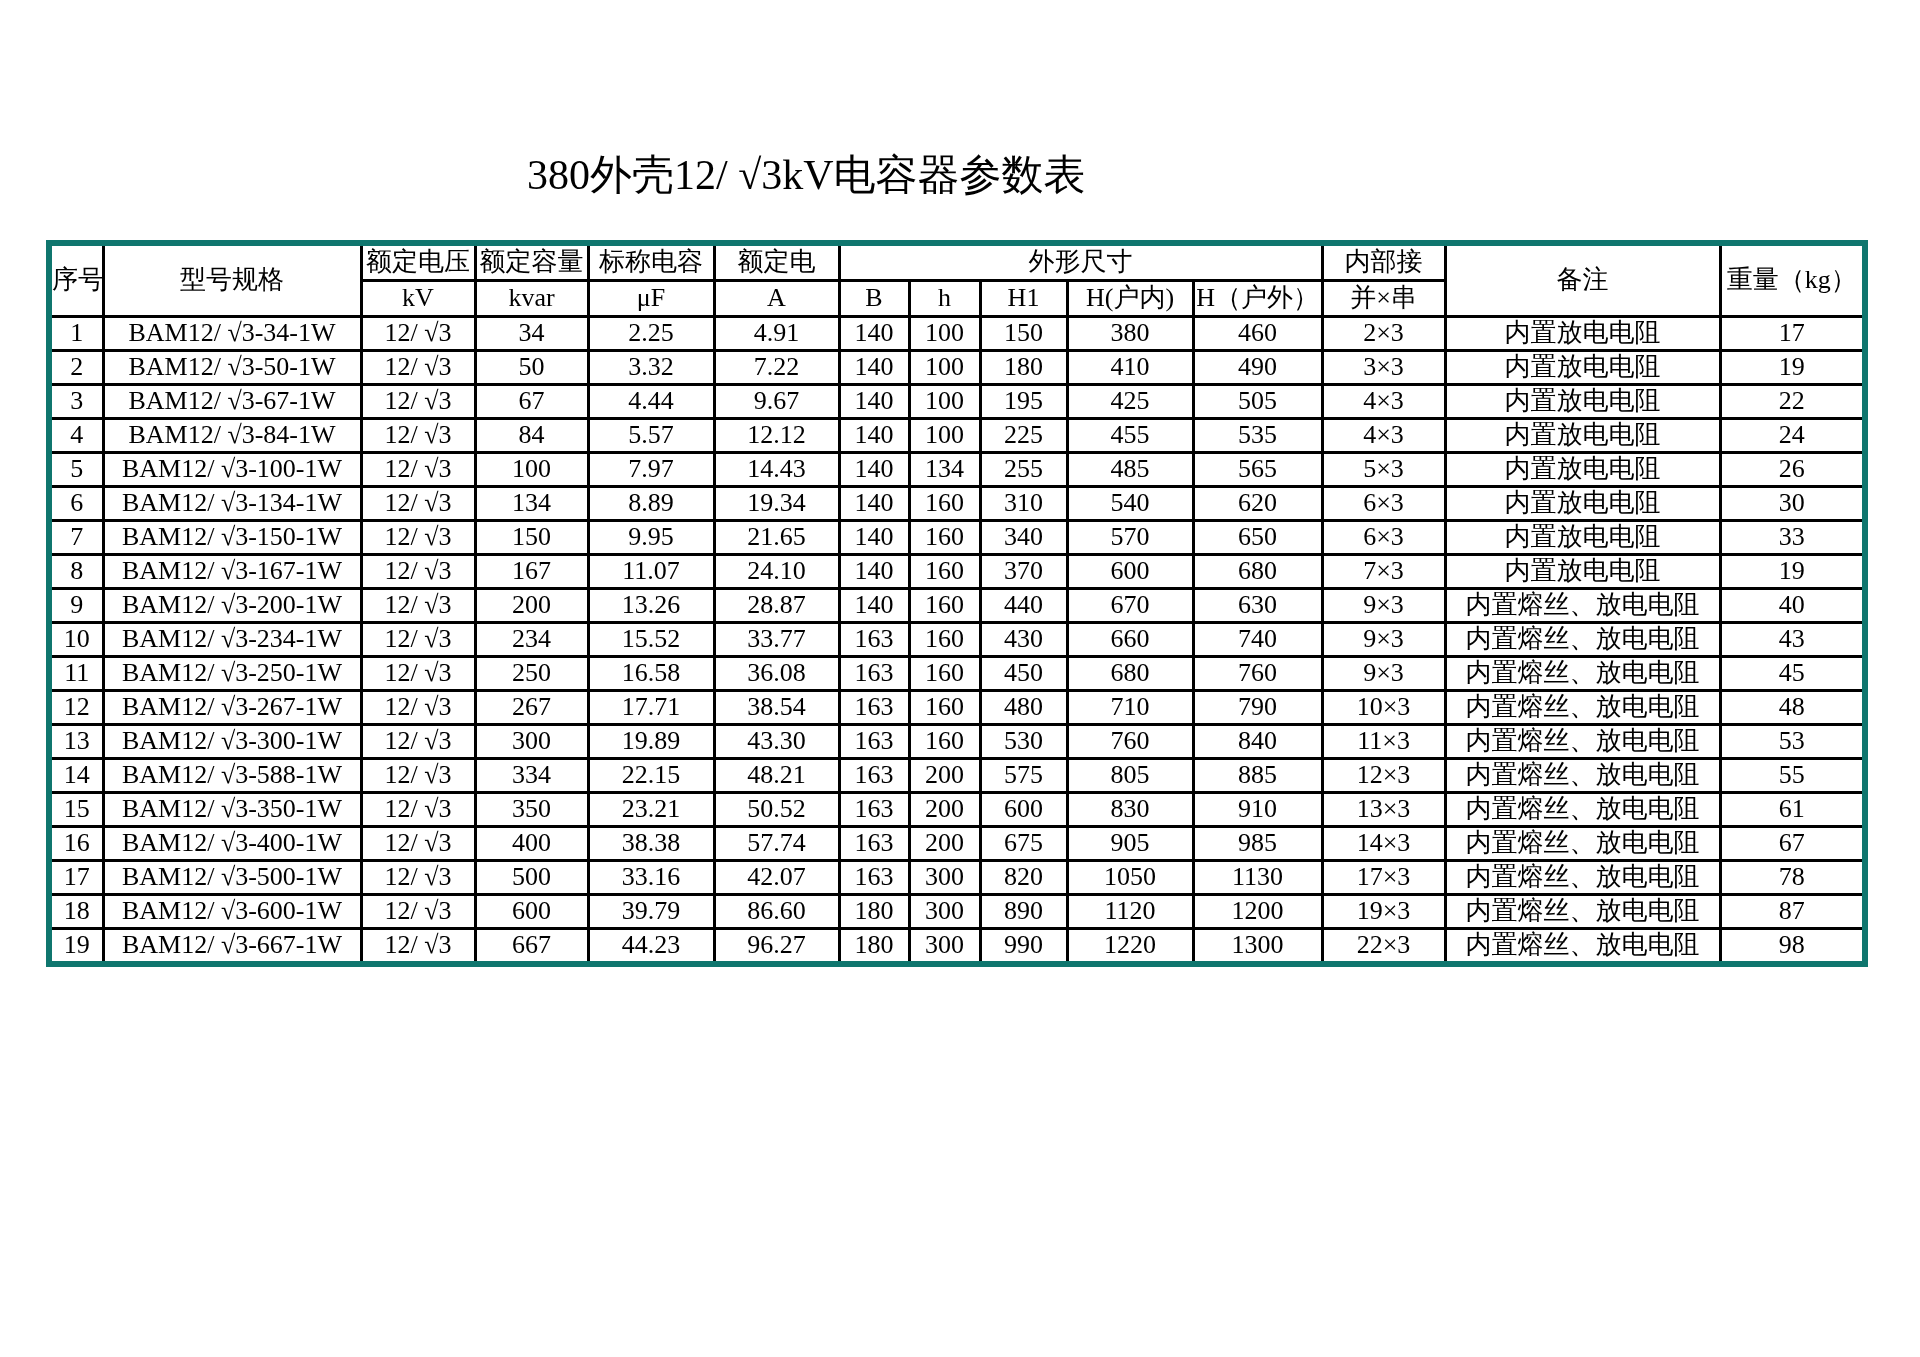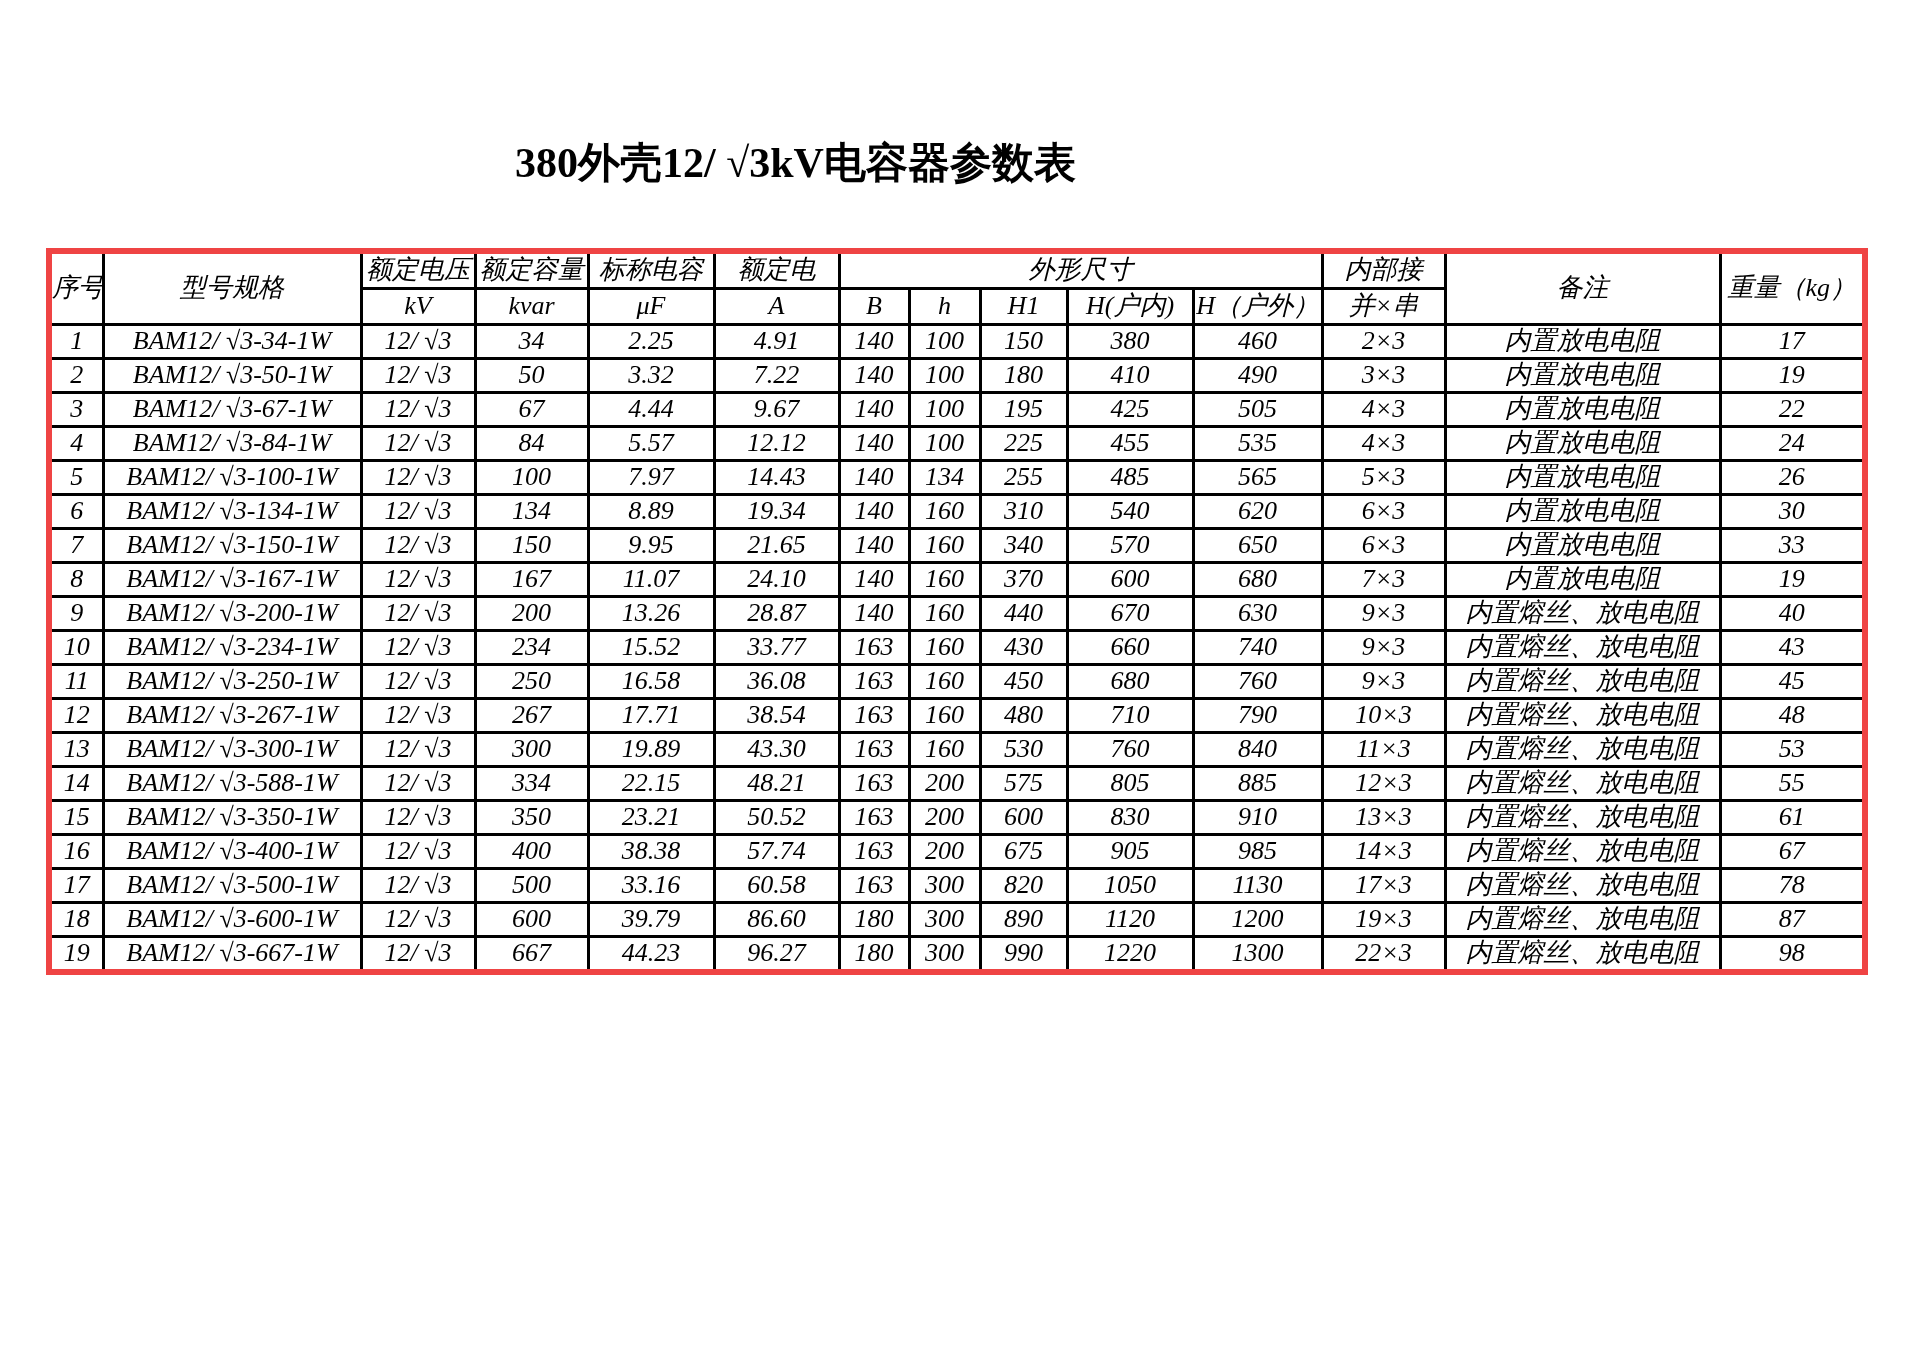--- a/index.html
+++ b/index.html
@@ -15,36 +15,35 @@
   .page {
     position: absolute;
     left: 0; top: 0;
     width: 1920px; height: 1357px;
     background: #ffffff;
   }
   .title {
     position: absolute;
     left: 515px;
     top: 140px;
-    margin: 0;
+    margin: 12px;
     font-size: 42px;
-    font-weight: bold;
+    font-weight: normal;
     line-height: 1.1;
     white-space: nowrap;
     letter-spacing: 0px;
   }
   table.params {
     position: absolute;
     left: 46px;
-    top: 248px;
+    top: 240px;
     width: 1816px;
     border-collapse: collapse;
     table-layout: fixed;
-    border: 6px solid #ef4444;
-    font-style: italic;
+    border: 6px solid #0f766e;
   }
   table.params th,
   table.params td {
     border: 3px solid #000000;
     padding: 0;
     text-align: center;
     vertical-align: middle;
     font-weight: normal;
     font-size: 26px;
     line-height: 1.1;
@@ -360,21 +359,21 @@
           <td>14×3</td>
           <td>内置熔丝、放电电阻</td>
           <td>67</td>
         </tr>
         <tr>
           <td>17</td>
           <td>BAM12/ √3-500-1W</td>
           <td>12/ √3</td>
           <td>500</td>
           <td>33.16</td>
-          <td>60.58</td>
+          <td>42.07</td>
           <td>163</td>
           <td>300</td>
           <td>820</td>
           <td>1050</td>
           <td>1130</td>
           <td>17×3</td>
           <td>内置熔丝、放电电阻</td>
           <td>78</td>
         </tr>
         <tr>

